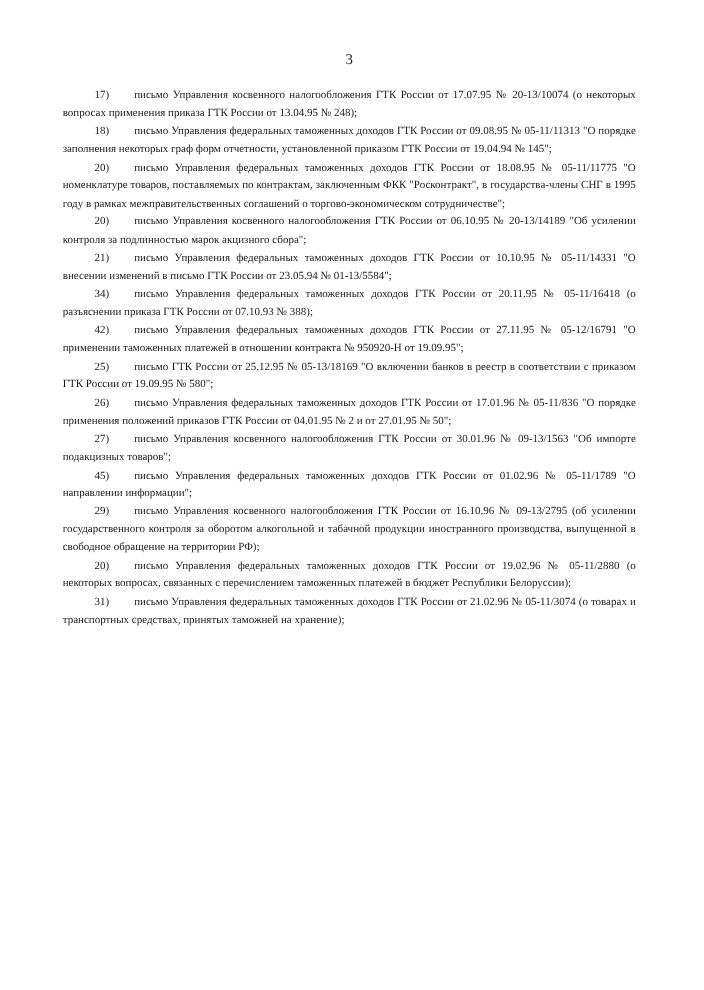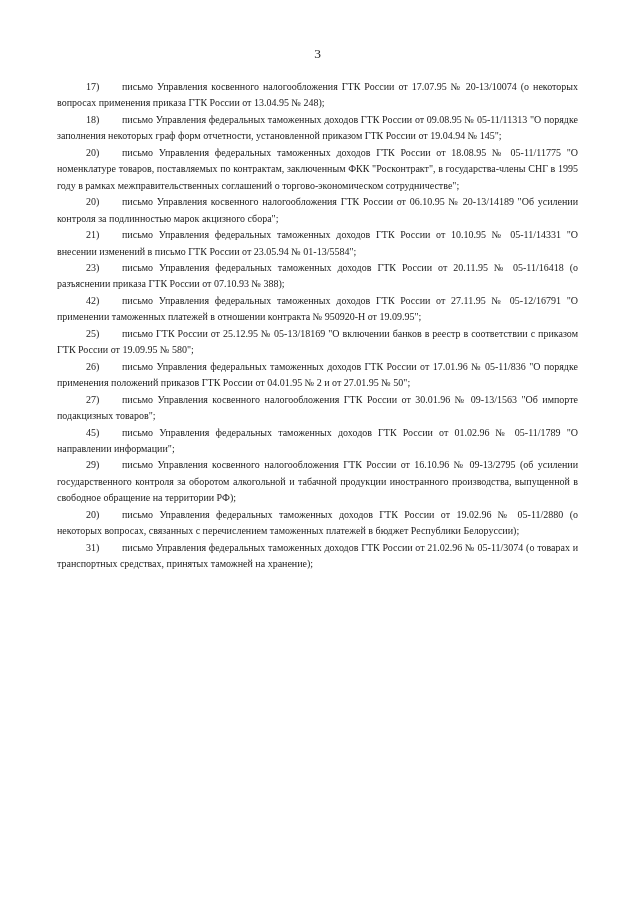--- a/index.html
+++ b/index.html
@@ -44,21 +44,21 @@
 <body>
 
 <div class="page">
   <div class="page-number">3</div>
   <div class="doc-body">
     <p class="item"><span class="num">17)</span><span>письмо Управления косвенного налогообложения ГТК России от 17.07.95 № 20-13/10074 (о некоторых вопросах применения приказа ГТК России от 13.04.95 № 248);</span></p>
     <p class="item"><span class="num">18)</span><span>письмо Управления федеральных таможенных доходов ГТК России от 09.08.95 № 05-11/11313 "О порядке заполнения некоторых граф форм отчетности, установленной приказом ГТК России от 19.04.94 № 145";</span></p>
     <p class="item"><span class="num">20)</span><span>письмо Управления федеральных таможенных доходов ГТК России от 18.08.95 № 05-11/11775 "О номенклатуре товаров, поставляемых по контрактам, заключенным ФКК "Росконтракт", в государства-члены СНГ в 1995 году в рамках межправительственных соглашений о торгово-экономическом сотрудничестве";</span></p>
     <p class="item"><span class="num">20)</span><span>письмо Управления косвенного налогообложения ГТК России от 06.10.95 № 20-13/14189 "Об усилении контроля за подлинностью марок акцизного сбора";</span></p>
     <p class="item"><span class="num">21)</span><span>письмо Управления федеральных таможенных доходов ГТК России от 10.10.95 № 05-11/14331 "О внесении изменений в письмо ГТК России от 23.05.94 № 01-13/5584";</span></p>
-    <p class="item"><span class="num">23)</span><span>письмо Управления федеральных таможенных доходов ГТК России от 20.11.95 № 05-11/16418 (о разъяснении приказа ГТК России от 07.10.93 № 388);</span></p>
+    <p class="item"><span class="num">34)</span><span>письмо Управления федеральных таможенных доходов ГТК России от 20.11.95 № 05-11/16418 (о разъяснении приказа ГТК России от 07.10.93 № 388);</span></p>
     <p class="item"><span class="num">42)</span><span>письмо Управления федеральных таможенных доходов ГТК России от 27.11.95 № 05-12/16791 "О применении таможенных платежей в отношении контракта № 950920-Н от 19.09.95";</span></p>
     <p class="item"><span class="num">25)</span><span>письмо ГТК России от 25.12.95 № 05-13/18169 "О включении банков в реестр в соответствии с приказом ГТК России от 19.09.95 № 580";</span></p>
     <p class="item"><span class="num">26)</span><span>письмо Управления федеральных таможенных доходов ГТК России от 17.01.96 № 05-11/836 "О порядке применения положений приказов ГТК России от 04.01.95 № 2 и от 27.01.95 № 50";</span></p>
     <p class="item"><span class="num">27)</span><span>письмо Управления косвенного налогообложения ГТК России от 30.01.96 № 09-13/1563 "Об импорте подакцизных товаров";</span></p>
     <p class="item"><span class="num">45)</span><span>письмо Управления федеральных таможенных доходов ГТК России от 01.02.96 № 05-11/1789 "О направлении информации";</span></p>
     <p class="item"><span class="num">29)</span><span>письмо Управления косвенного налогообложения ГТК России от 16.10.96 № 09-13/2795 (об усилении государственного контроля за оборотом алкогольной и табачной продукции иностранного производства, выпущенной в свободное обращение на территории РФ);</span></p>
     <p class="item"><span class="num">20)</span><span>письмо Управления федеральных таможенных доходов ГТК России от 19.02.96 № 05-11/2880 (о некоторых вопросах, связанных с перечислением таможенных платежей в бюджет Республики Белоруссии);</span></p>
     <p class="item"><span class="num">31)</span><span>письмо Управления федеральных таможенных доходов ГТК России от 21.02.96 № 05-11/3074 (о товарах и транспортных средствах, принятых таможней на хранение);</span></p>
   </div>
 </div>

